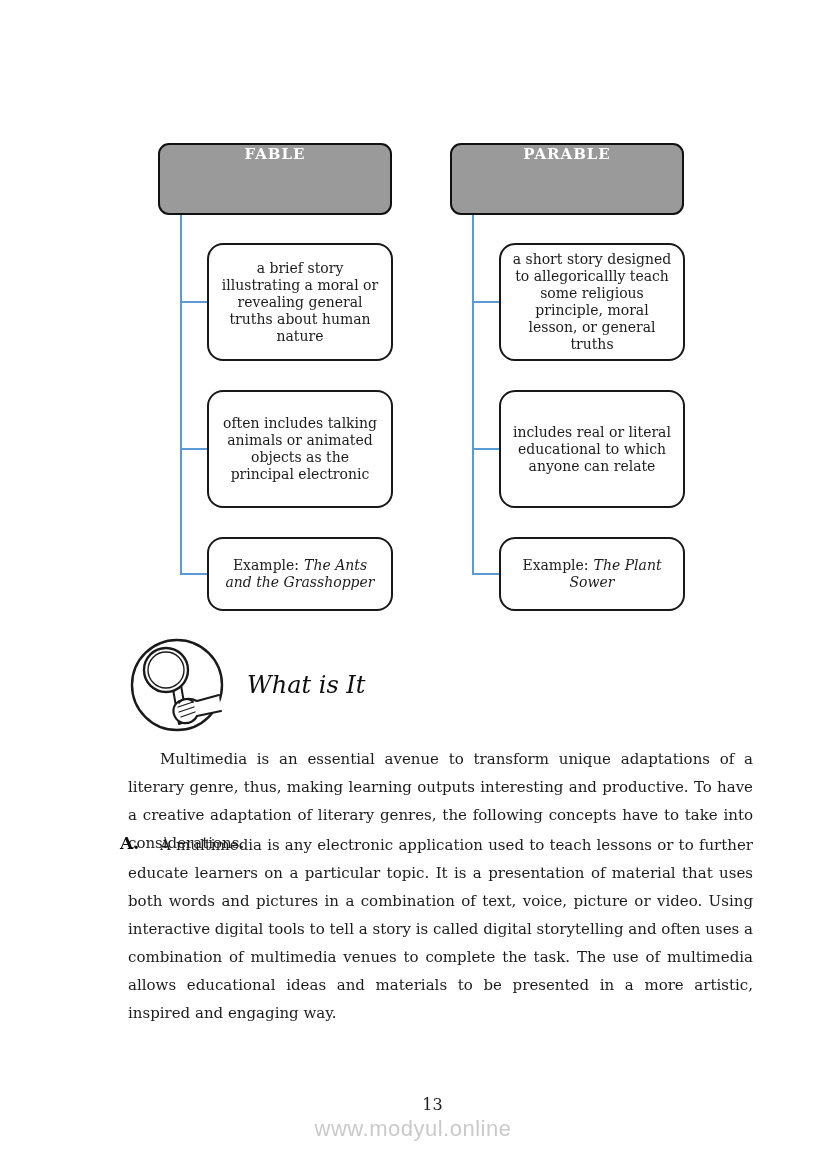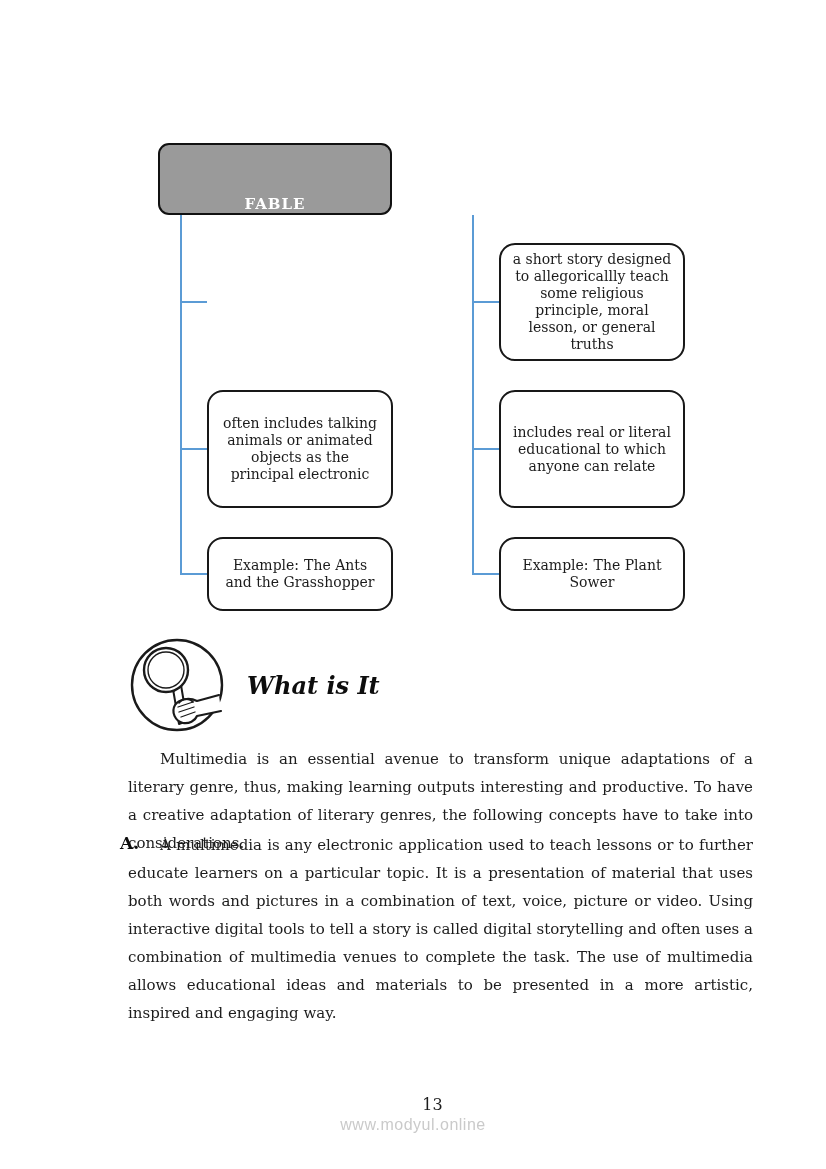--- a/index.html
+++ b/index.html
@@ -8,85 +8,91 @@
     margin:0 auto;overflow:hidden;
     font-family:"DejaVu Serif","Liberation Serif",serif;color:#1c1c1c;
   }
   
   .column{position:absolute;top:143px;width:234px;height:470px;}
   .col-fable{left:158px;}
   .col-parable{left:450px;}
   .col-header{
     box-sizing:border-box;width:234px;height:72px;
     background:#9a9a9a;border:2px solid #111;border-radius:11px;
-    display:flex;align-items:flex-end;justify-content:center;
+    display:flex;align-items:flex-start;justify-content:center;
     color:#ffffff;font-weight:bold;font-size:15px;letter-spacing:1px;
   }
   .vline{position:absolute;left:22px;top:72px;width:2px;height:360px;background:#5b9bd5;}
   .stub{position:absolute;left:22px;width:27px;height:2px;background:#5b9bd5;}
   .stub-1{top:158px;} .stub-2{top:305px;} .stub-3{top:430px;}
   .dbox{
     position:absolute;left:49px;box-sizing:border-box;width:186px;
     background:#ffffff;border:2px solid #181818;border-radius:16px;
     display:flex;align-items:center;justify-content:center;
     text-align:center;font-size:14px;line-height:17px;padding:4px 9px;
   }
   .dbox-1{top:100px;height:118px;}
   .dbox-2{top:247px;height:118px;}
   .dbox-3{top:394px;height:74px;}
-  .example-title{}
+  .example-title{font-style:italic;}
   .example-label{margin-right:5px;}
   
   .whatisit{position:absolute;top:637px;left:129px;display:flex;align-items:center;gap:22px;}
   .wi-icon{width:96px;height:96px;}
-  .wi-title{font-size:24px;font-weight:bold;font-style:italic;color:#0d0d0d;}
+  .wi-title{font-size:24px;font-weight:normal;font-style:italic;color:#0d0d0d;}
   
   .para{
     position:absolute;left:120px;width:625px;
     font-size:15px;line-height:28px;text-align:justify;text-indent:32px;
     margin:8px;
   }
   .para-1{top:737px;}
   .para-2{top:823px;}
   .subheading{
     position:absolute;left:120px;top:833px;width:625px;
     font-size:17px;font-weight:bold;color:#0d0d0d;display:flex;gap:10px;margin:0;
   }
   
   .page-number{position:absolute;top:1095px;left:120px;width:625px;text-align:center;font-size:16px;}
   .watermark{
     position:absolute;top:1116px;left:0;width:826px;text-align:center;
     font-family:"Liberation Sans","DejaVu Sans",sans-serif;
-    font-size:16px;color:#cacaca;letter-spacing:0.5px;
+    font-size:22px;color:#cacaca;letter-spacing:0.5px;
   }
 </style>
 </head>
 <body>
 
 <div class="sheet">
 
   <div class="column col-fable">
     <div class="col-header">
       <span>FABLE</span>
     </div>
     <div class="vline"></div>
     <div class="stub stub-1"></div>
     <div class="stub stub-2"></div>
     <div class="stub stub-3"></div>
+    <div class="dbox dbox-1">
+      <span>a brief story illustrating a moral or revealing general truths about human nature</span>
+    </div>
     <div class="dbox dbox-2">
       <span>often includes talking animals or animated objects as the principal electronic</span>
     </div>
     <div class="dbox dbox-3">
       <span>
         <span class="example-label">Example:</span><span class="example-title">The Ants and the Grasshopper</span>
       </span>
     </div>
   </div>
 
   <div class="column col-parable">
+    <div class="col-header">
+      <span>PARABLE</span>
+    </div>
     <div class="vline"></div>
     <div class="stub stub-1"></div>
     <div class="stub stub-2"></div>
     <div class="stub stub-3"></div>
     <div class="dbox dbox-1">
       <span>a short story designed to allegoricallly teach some religious principle, moral lesson, or general truths</span>
     </div>
     <div class="dbox dbox-2">
       <span>includes real or literal educational to which anyone can relate</span>
     </div>

